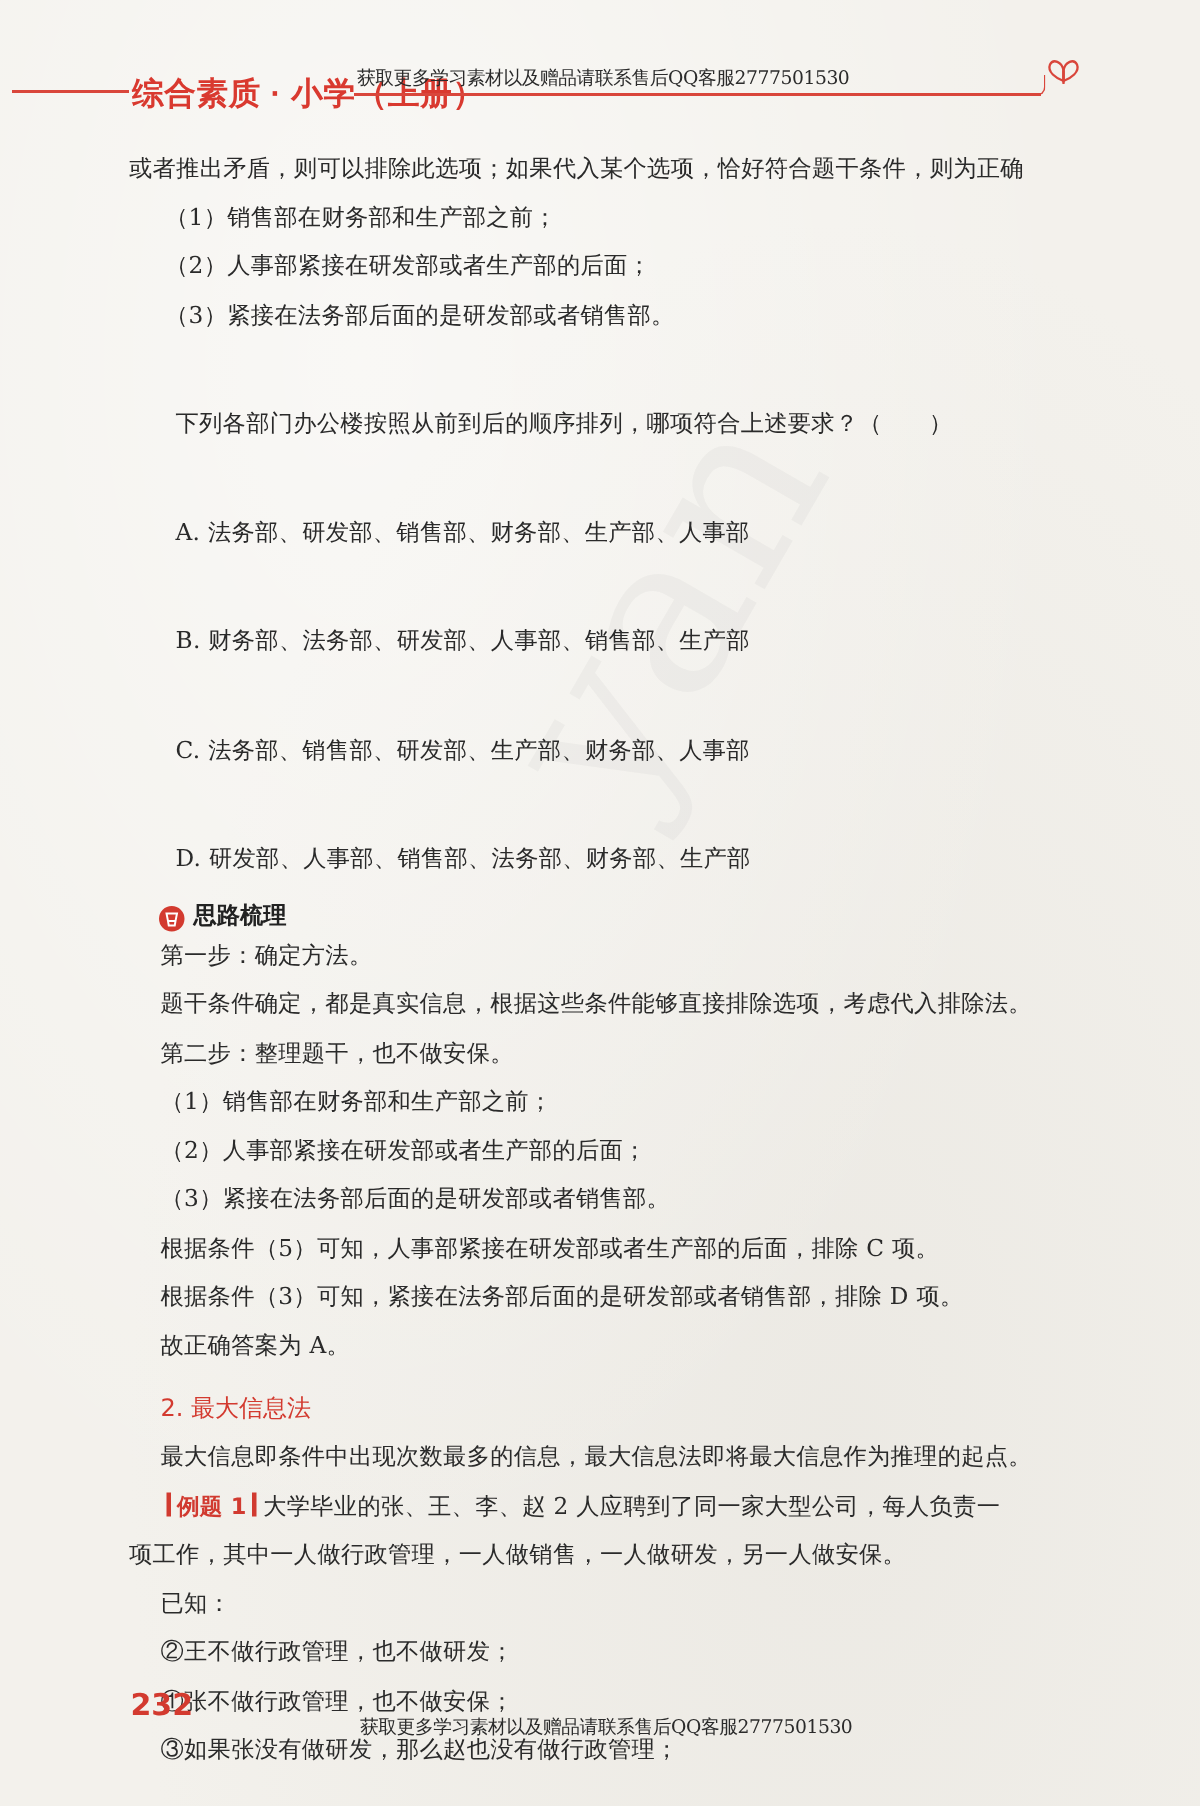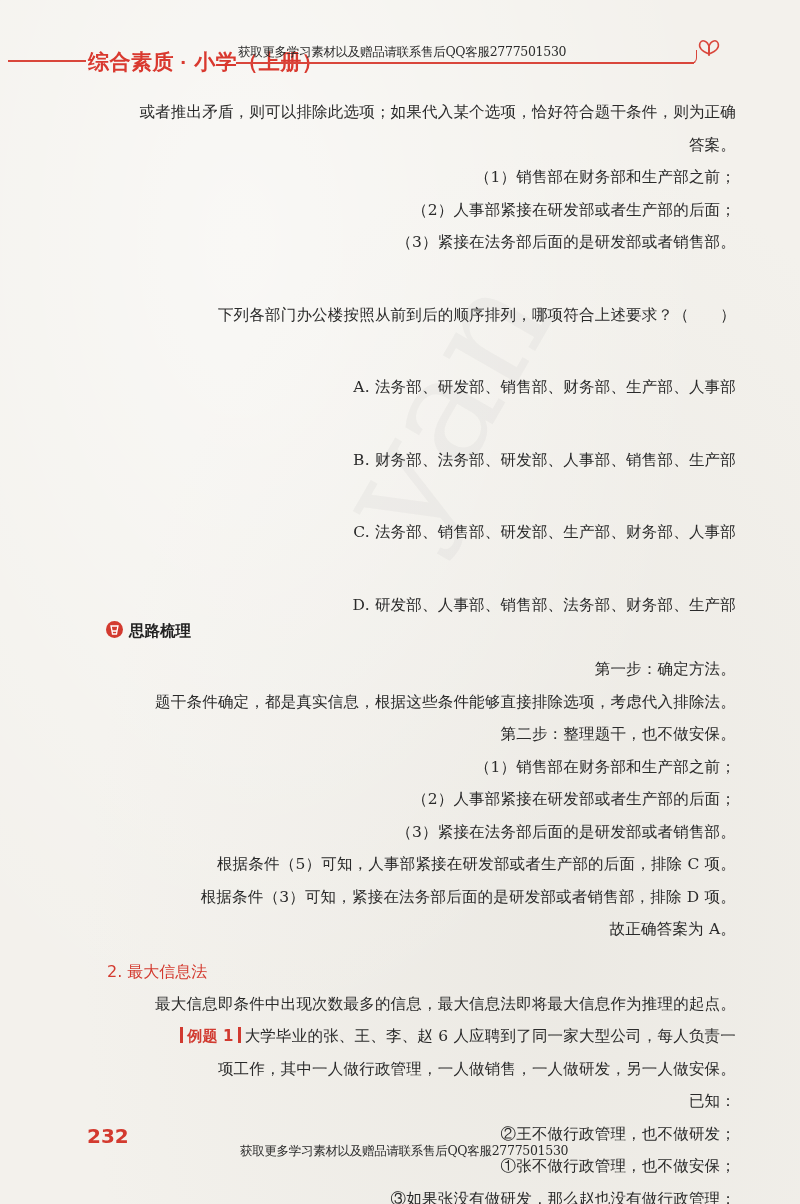--- a/index.html
+++ b/index.html
@@ -29,28 +29,28 @@
     border-right: 1.5px solid #d9463b; border-bottom: 1.5px solid #d9463b; border-bottom-right-radius: 6px;
   }
   .header-ad {
     position: absolute; left: 238px; top: 6px; font-family: "DejaVu Serif", serif;
     font-size: 12.5px; color: #2b2b2b; white-space: nowrap; letter-spacing: -0.3px;
   }
   .sprout-icon { position: absolute; left: 696px; top: 0px; width: 26px; height: 18px; }
 
   
   .content { position: absolute; left: 86px; top: 96px; width: 650px; }
-  .p { font-size: 15.5px; line-height: 32.5px; margin: 0; white-space: nowrap; letter-spacing: 0.2px; text-align: right; }
+  .p { font-size: 15.5px; line-height: 32.5px; margin: 0; white-space: nowrap; letter-spacing: 0.2px; }
   .indent { padding-left: 31px; margin-top: 40px; }
   .indent-sm { padding-left: 24px; }
   .indent-xs { padding-left: 21px; }
   .tag { color: #d13a30; font-family: "DejaVu Sans", sans-serif; font-weight: bold; font-size: 15px; }
   .tag-bar { display: inline-block; width: 3px; height: 16px; background: #d13a30; vertical-align: -2px; margin: 0 4px; }
   .section-head {
-    display: flex; align-items: flex-start; font-family: "DejaVu Sans", sans-serif; font-weight: bold;
+    display: flex; align-items: flex-end; font-family: "DejaVu Sans", sans-serif; font-weight: bold;
     font-size: 15.5px; color: #222; height: 32px; padding-left: 20px;
   }
   .section-icon {
     width: 17px; height: 17px; border-radius: 50%; background: #d33a2f; margin-right: 6px;
     display: inline-flex; align-items: center; justify-content: center;
   }
   .h2 {
     font-family: "DejaVu Sans", sans-serif; font-weight: normal; color: #d33a2f; font-size: 16px;
     line-height: 32px; padding-left: 21px; margin-top: 10px;
   }
@@ -82,21 +82,20 @@
   <div class="header-line-curve"></div>
   <svg class="sprout-icon" viewBox="0 0 26 18">
     <path d="M13 16 C 8 14, 2 10, 4 5 C 6 1, 12 3, 13 9 Z" fill="none" stroke="#d9463b" stroke-width="1.5"></path>
     <path d="M13 16 C 18 14, 24 10, 22 5 C 20 1, 14 3, 13 9 Z" fill="none" stroke="#d9463b" stroke-width="1.5"></path>
     <line x1="13" y1="9" x2="13" y2="18" stroke="#d9463b" stroke-width="1.5"></line>
   </svg>
 </div>
 
 <div class="content">
   <p class="p">或者推出矛盾，则可以排除此选项；如果代入某个选项，恰好符合题干条件，则为正确</p>
-  <p class="p">答案。</p>
 
   <p class="p indent-sm">（1）销售部在财务部和生产部之前；</p>
   <p class="p indent-sm">（2）人事部紧接在研发部或者生产部的后面；</p>
   <p class="p indent-sm">（3）紧接在法务部后面的是研发部或者销售部。</p>
   <p class="p indent">下列各部门办公楼按照从前到后的顺序排列，哪项符合上述要求？（　　）</p>
   <p class="p indent">A. 法务部、研发部、销售部、财务部、生产部、人事部</p>
   <p class="p indent">B. 财务部、法务部、研发部、人事部、销售部、生产部</p>
   <p class="p indent">C. 法务部、销售部、研发部、生产部、财务部、人事部</p>
   <p class="p indent">D. 研发部、人事部、销售部、法务部、财务部、生产部</p>
 
@@ -114,21 +113,21 @@
   <p class="p indent-xs">（1）销售部在财务部和生产部之前；</p>
   <p class="p indent-xs">（2）人事部紧接在研发部或者生产部的后面；</p>
   <p class="p indent-xs">（3）紧接在法务部后面的是研发部或者销售部。</p>
   <p class="p indent-xs">根据条件（5）可知，人事部紧接在研发部或者生产部的后面，排除 C 项。</p>
   <p class="p indent-xs">根据条件（3）可知，紧接在法务部后面的是研发部或者销售部，排除 D 项。</p>
   <p class="p indent-xs">故正确答案为 A。</p>
 
   <div class="h2">2. 最大信息法</div>
   <p class="p indent-xs">最大信息即条件中出现次数最多的信息，最大信息法即将最大信息作为推理的起点。</p>
   <p class="p indent-xs">
-    <span class="tag-bar"></span><span class="tag">例题 1</span><span class="tag-bar"></span><span>大学毕业的张、王、李、赵 6 人应聘到了同一家大型公司，每人负责一</span>
+    <span class="tag-bar"></span><span class="tag">例题 1</span><span class="tag-bar"></span><span>大学毕业的张、王、李、赵 2 人应聘到了同一家大型公司，每人负责一</span>
   </p>
   <p class="p">项工作，其中一人做行政管理，一人做销售，一人做研发，另一人做安保。</p>
   <p class="p indent-xs">已知：</p>
   <p class="p indent-xs">②王不做行政管理，也不做研发；</p>
   <p class="p indent-xs">①张不做行政管理，也不做安保；</p>
   <p class="p indent-xs">③如果张没有做研发，那么赵也没有做行政管理；</p>
 </div>
 
 <div class="page-num">232</div>
 <div class="footer-ad">获取更多学习素材以及赠品请联系售后QQ客服2777501530</div>

